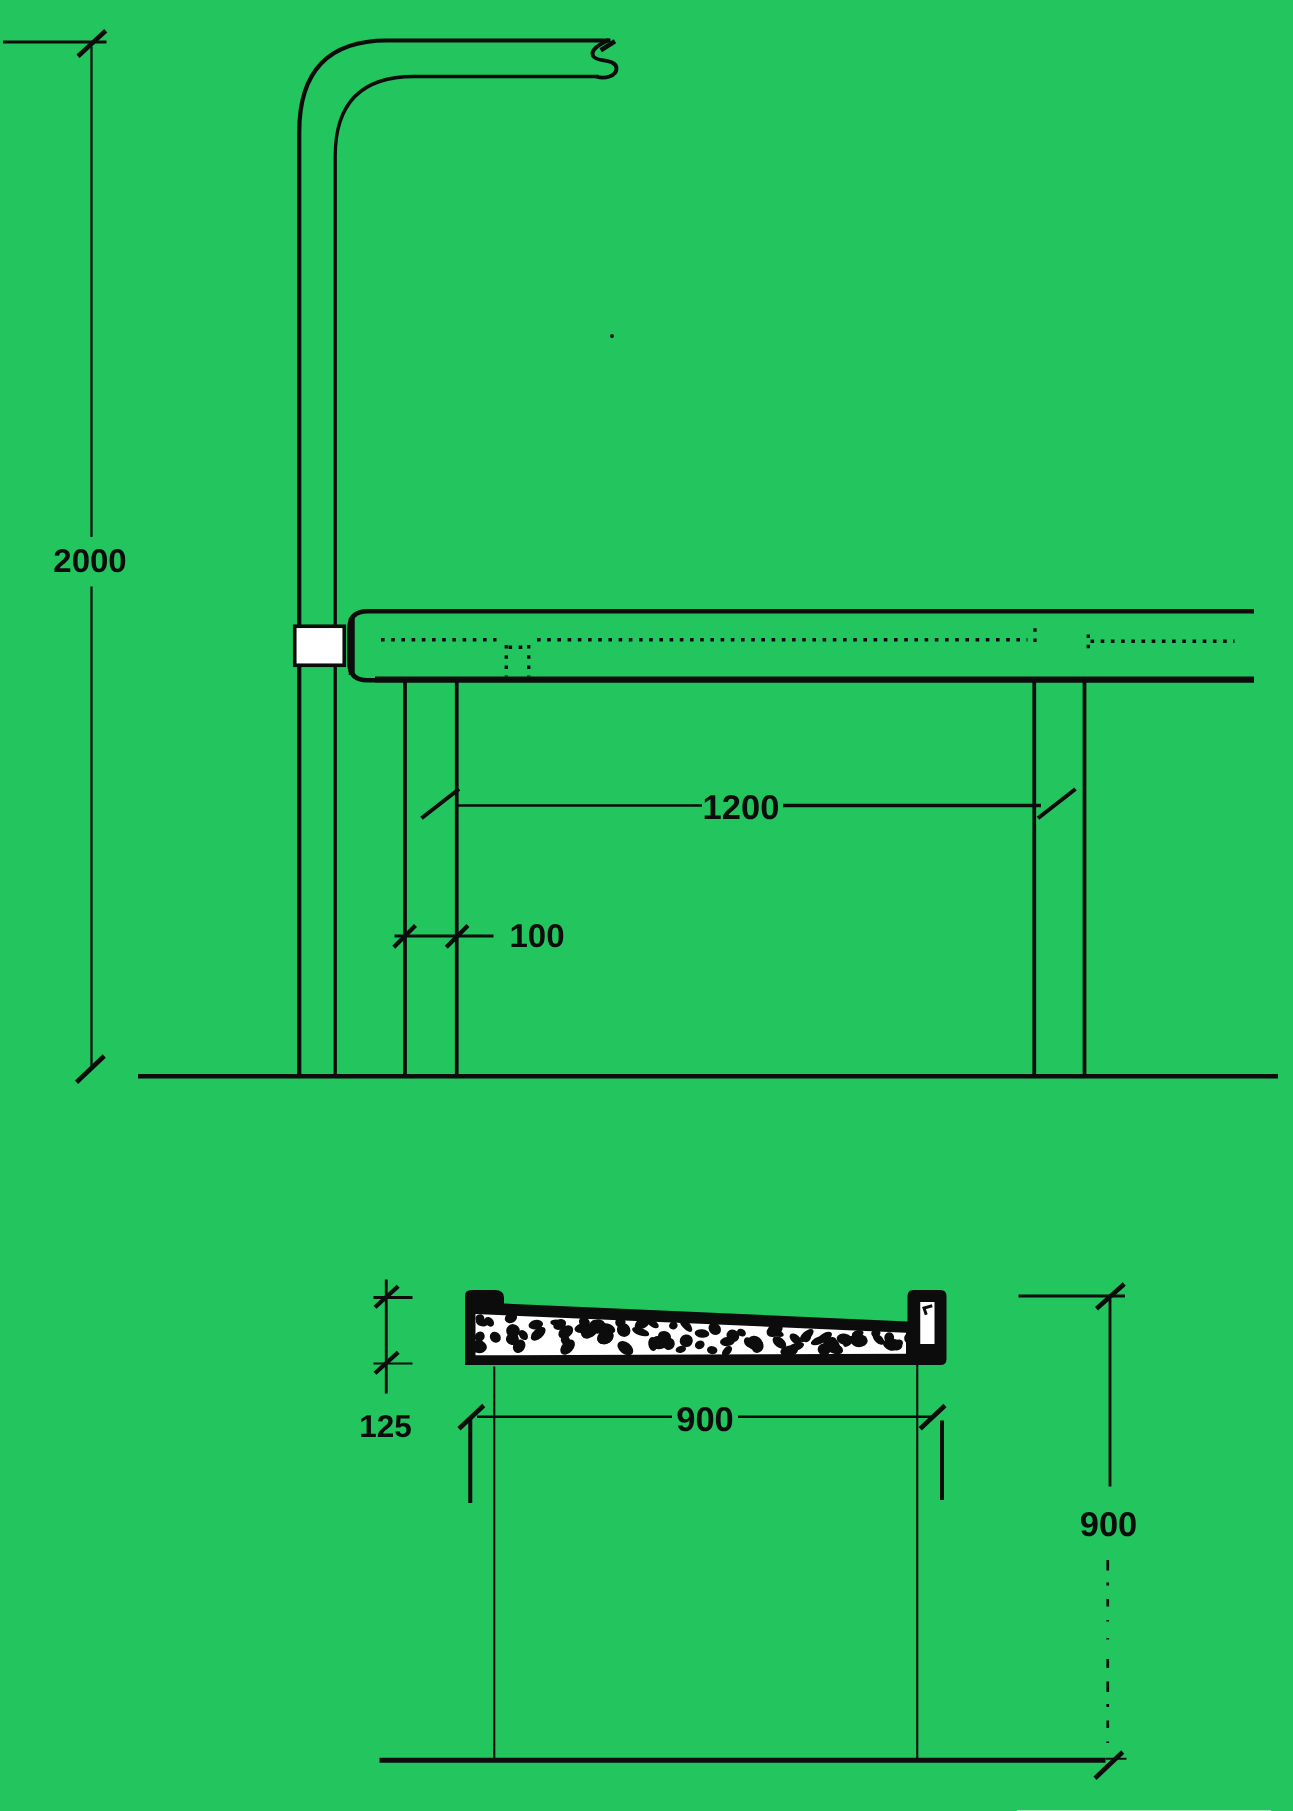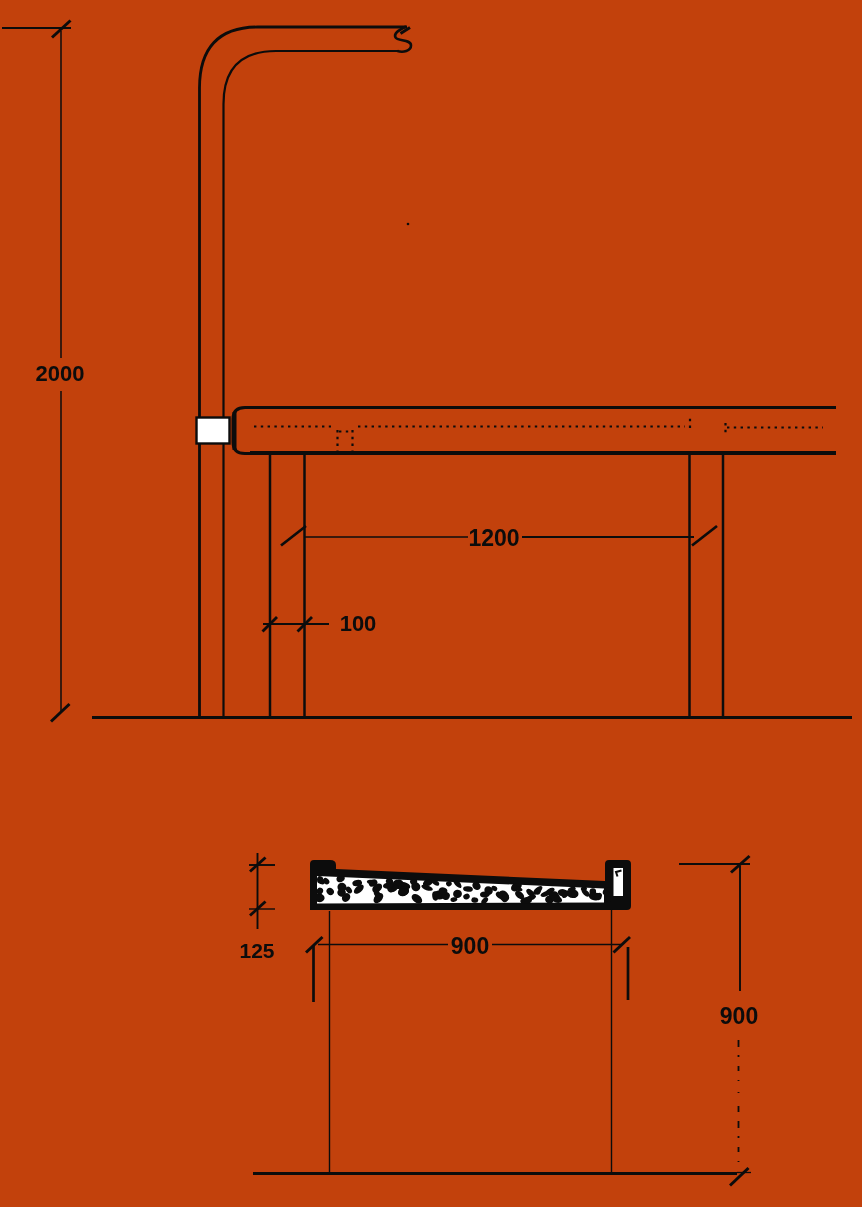--- a/index.html
+++ b/index.html
@@ -1,16 +1,16 @@
 <!DOCTYPE html>
 <html><head>
 <meta charset="utf-8">
 <style>
 html,body{margin:0;padding:0;background:#ffffff;}
-#page{position:relative;width:862px;height:1207px;background:#c2410c;overflow:hidden;}
+#page{position:relative;width:862px;height:1207px;background:#22c55e;overflow:hidden;}
 svg{position:absolute;left:0;top:0;}
 text{font-family:"Liberation Sans",sans-serif;font-weight:bold;fill:#0c0c0c;}
 </style>
 </head>
 <body>
 <div id="page">
 <svg width="862" height="1207" viewBox="0 0 862 1207">
 <defs>
         <clipPath id="bandclip">
           <path d="M 316,875 L 605,887.5 L 611,888 L 611,903.5 L 316,904.5 Z"></path>

